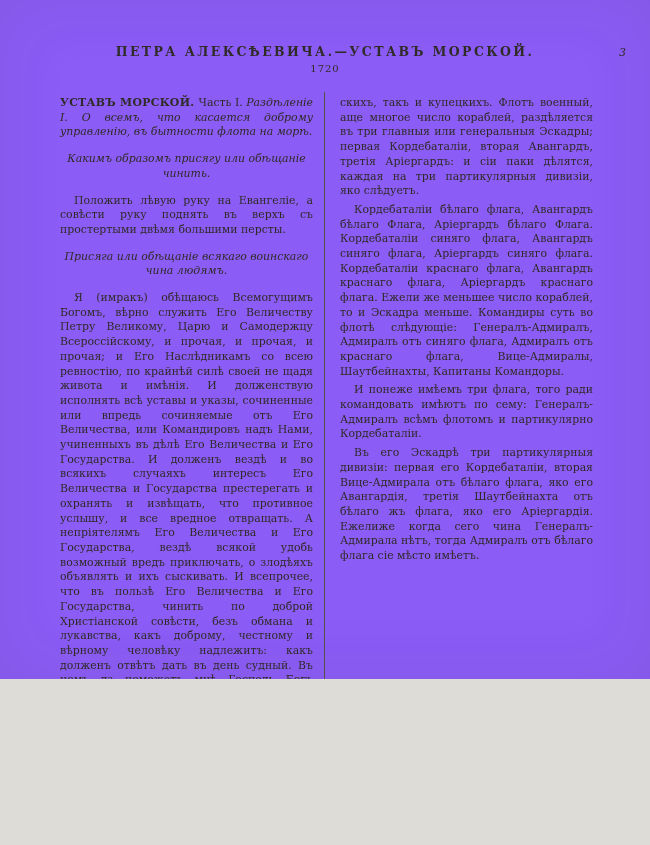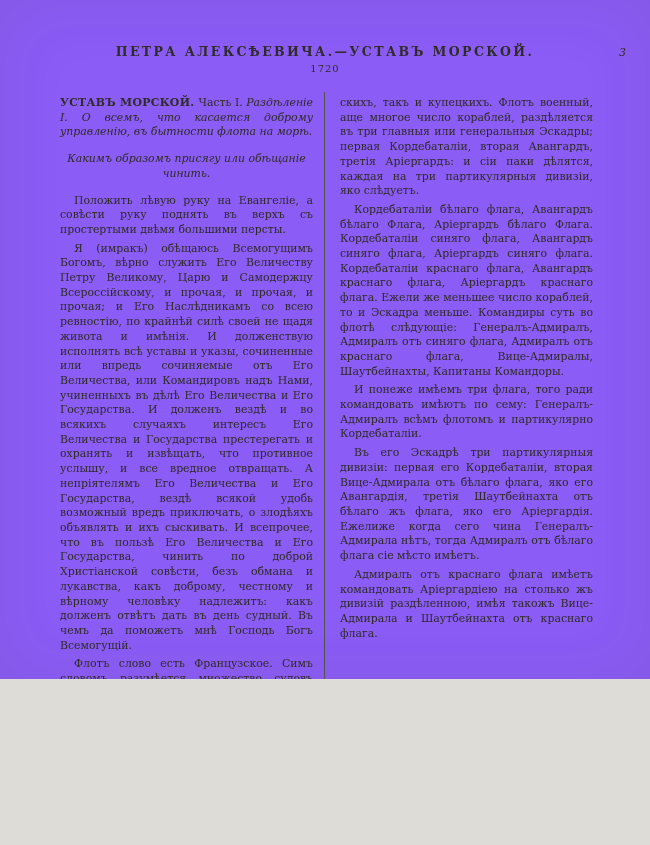--- a/index.html
+++ b/index.html
@@ -97,24 +97,24 @@
   <div class="header">
     <div class="running-title">ПЕТРА АЛЕКСѢЕВИЧА.—УСТАВЪ МОРСКОЙ.</div>
     <div class="page-number">3</div>
     <div class="year">1720</div>
   </div>
   <div class="divider"></div>
   <div class="col left" id="left-col">
       <p class="block noindent"><span class="seg-caps">УСТАВЪ МОРСКОЙ. </span><span class="seg-plain">Часть I. </span><span class="seg-italic">Раздѣленіе I. О всемъ, что касается доброму управленію, въ бытности флота на морѣ.</span></p>
       <p class="block center">Какимъ образомъ присягу или обѣщаніе чинить.</p>
       <p class="block body">Положить лѣвую руку на Евангеліе, а совѣсти руку поднять въ верхъ съ простертыми двѣмя большими персты.</p>
+      <p class="block center">Присяга или обѣщаніе всякаго воинскаго чина людямъ.</p>
       <p class="block body">Я (имракъ) обѣщаюсь Всемогущимъ Богомъ, вѣрно служить Его Величеству Петру Великому, Царю и Самодержцу Всероссійскому, и прочая, и прочая, и прочая; и Его Наслѣдникамъ со всею ревностію, по крайнѣй силѣ своей не щадя живота и имѣнія. И долженствую исполнять всѣ уставы и указы, сочиненные или впредь сочиняемые отъ Его Величества, или Командировъ надъ Нами, учиненныхъ въ дѣлѣ Его Величества и Его Государства. И долженъ вездѣ и во всякихъ случаяхъ интересъ Его Величества и Государства престерегать и охранять и извѣщать, что противное услышу, и все вредное отвращать. А непріятелямъ Его Величества и Его Государства, вездѣ всякой удобь возможный вредъ приключать, о злодѣяхъ объявлять и ихъ сыскивать. И всепрочее, что въ пользѣ Его Величества и Его Государства, чинить по доброй Христіанской совѣсти, безъ обмана и лукавства, какъ доброму, честному и вѣрному человѣку надлежитъ: какъ долженъ отвѣтъ дать въ день судный. Въ чемъ да поможетъ мнѣ Господь Богъ Всемогущій.</p>
       <p class="block body">Флотъ слово есть Французское. Симъ словомъ разумѣется множество судовъ водныхъ вмѣстѣ идущихъ, или стоящихъ, какъ воин-</p>
     </div>
   <div class="col right" id="right-col">
       <p class="block noindent">скихъ, такъ и купецкихъ. Флотъ военный, аще многое число кораблей, раздѣляется въ три главныя или генеральныя Эскадры; первая Кордебаталіи, вторая Авангардъ, третія Аріергардъ: и сіи паки дѣлятся, каждая на три партикулярныя дивизіи, яко слѣдуетъ.</p>
       <p class="block body">Кордебаталіи бѣлаго флага, Авангардъ бѣлаго Флага, Аріергардъ бѣлаго Флага. Кордебаталіи синяго флага, Авангардъ синяго флага, Аріергардъ синяго флага. Кордебаталіи краснаго флага, Авангардъ краснаго флага, Аріергардъ краснаго флага. Ежели же меньшее число кораблей, то и Эскадра меньше. Командиры суть во флотѣ слѣдующіе: Генералъ-Адмиралъ, Адмиралъ отъ синяго флага, Адмиралъ отъ краснаго флага, Вице-Адмиралы, Шаутбейнахты, Капитаны Командоры.</p>
       <p class="block body">И понеже имѣемъ три флага, того ради командовать имѣютъ по сему: Генералъ-Адмиралъ всѣмъ флотомъ и партикулярно Кордебаталіи.</p>
       <p class="block body">Въ его Эскадрѣ три партикулярныя дивизіи: первая его Кордебаталіи, вторая Вице-Адмирала отъ бѣлаго флага, яко его Авангардія, третія Шаутбейнахта отъ бѣлаго жъ флага, яко его Аріергардія. Ежелиже когда сего чина Генералъ-Адмирала нѣтъ, тогда Адмиралъ отъ бѣлаго флага сіе мѣсто имѣетъ.</p>
-      <p class="block body">Адмиралъ отъ краснаго флага имѣетъ командовать Аріергардіею на столько жъ дивизій раздѣленною, имѣя такожъ Вице-Адмирала и Шаутбейнахта отъ краснаго флага.</p>
     </div>
   <div class="footnote-mark">*</div>
 </div>
 
 </body></html>

